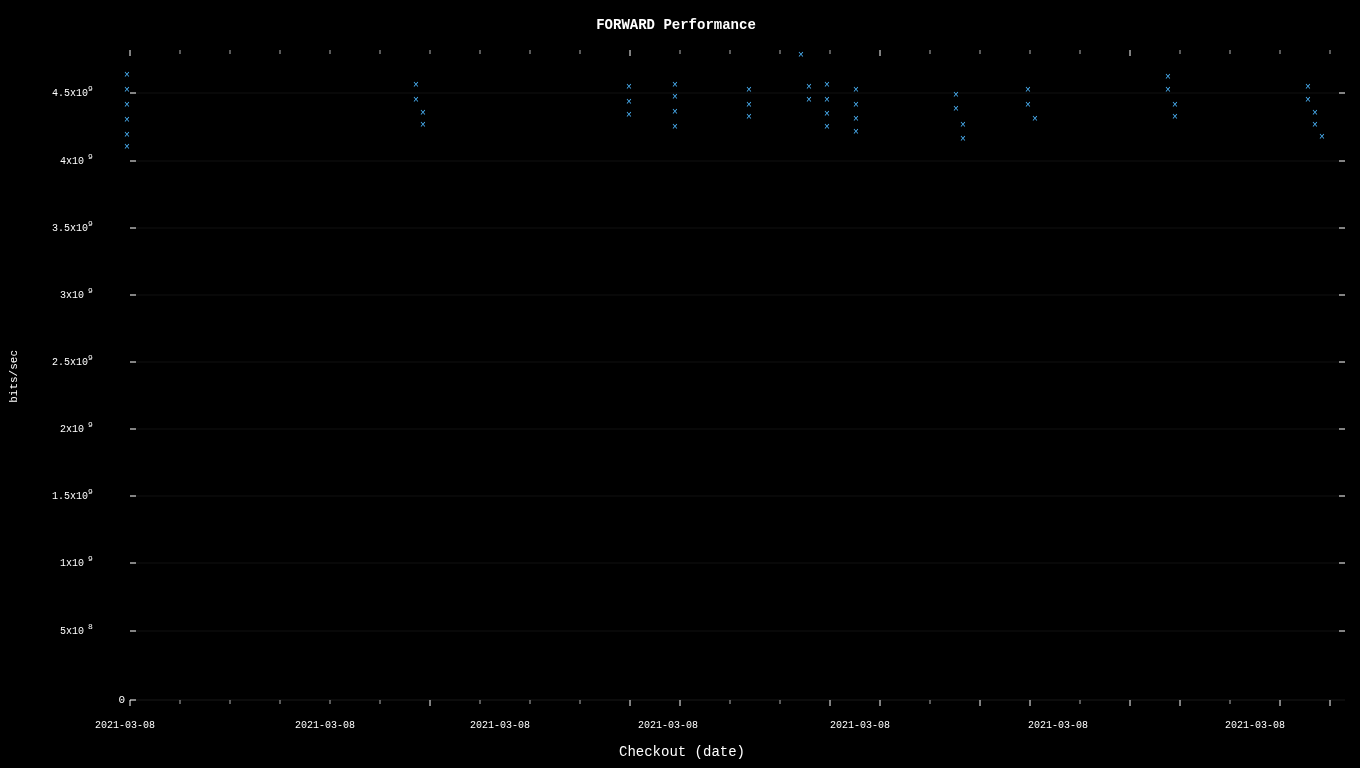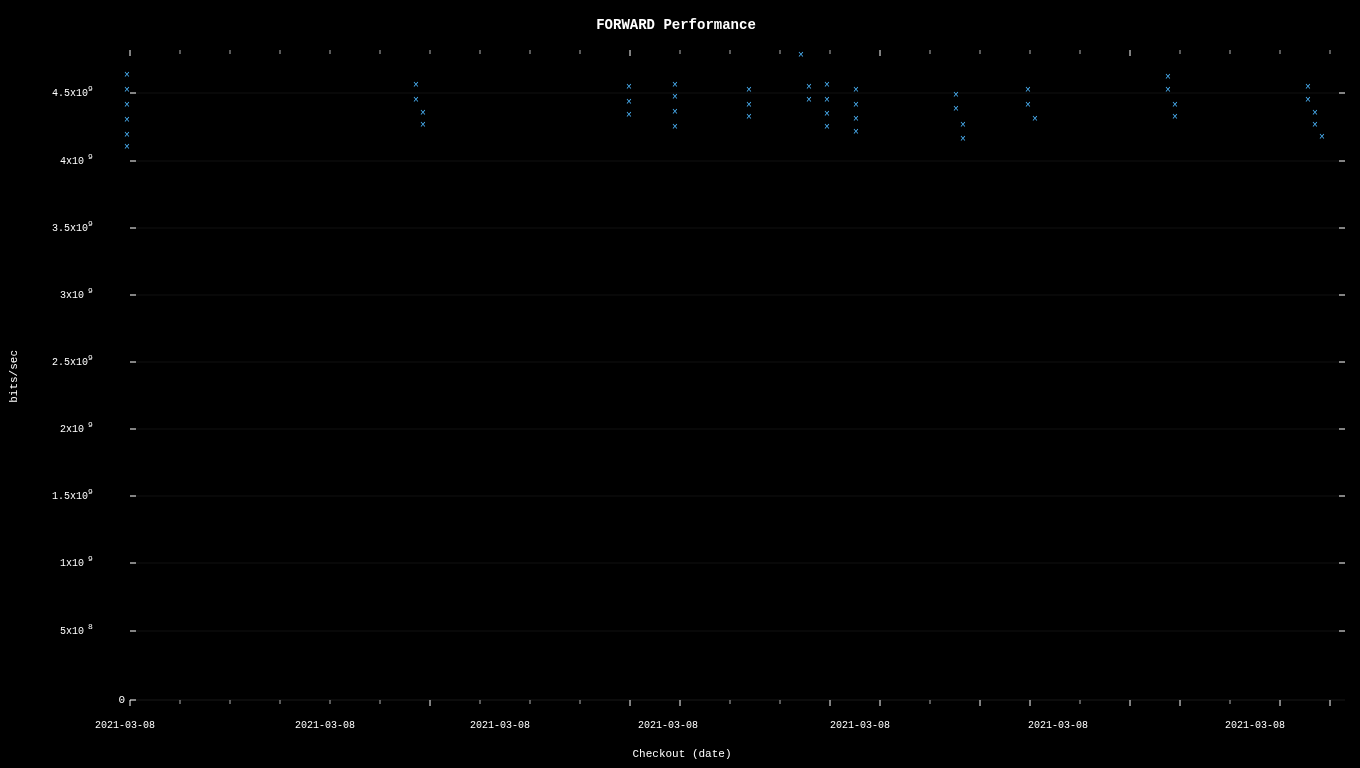--- a/index.html
+++ b/index.html
@@ -37,21 +37,21 @@
       transform: rotate(180deg);
       font-size: 11px;
       color: #fff;
     }
     .x-axis-label {
       position: absolute;
       bottom: 8px;
       left: 0;
       right: 0;
       text-align: center;
-      font-size: 11px;
+      font-size: 14px;
       color: #fff;
       padding-left: 12px;
     }
     svg.chart-svg {
       position: absolute;
       top: 0;
       left: 0;
       width: 1360px;
       height: 768px;
     }

